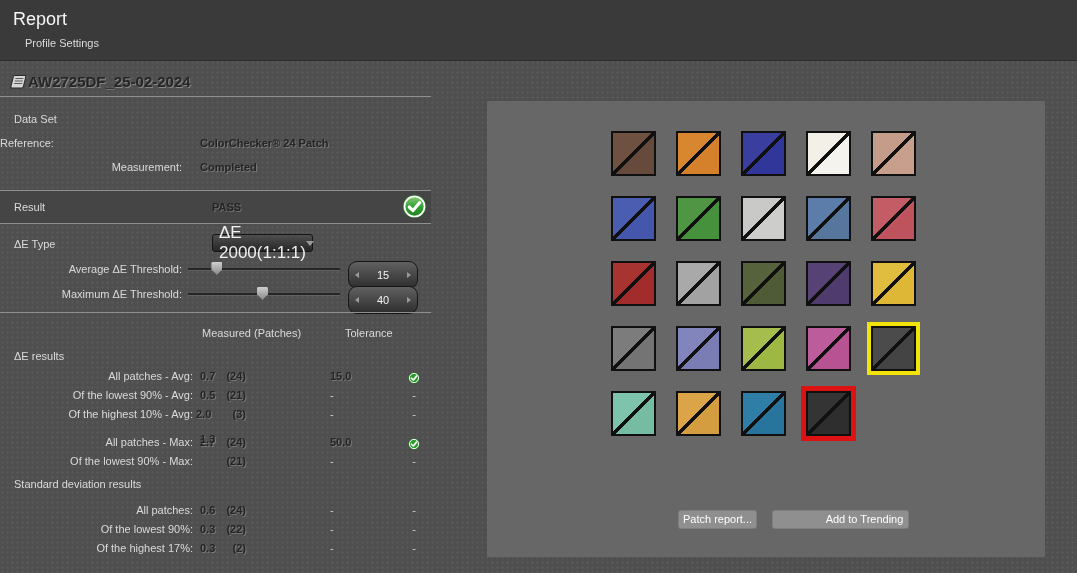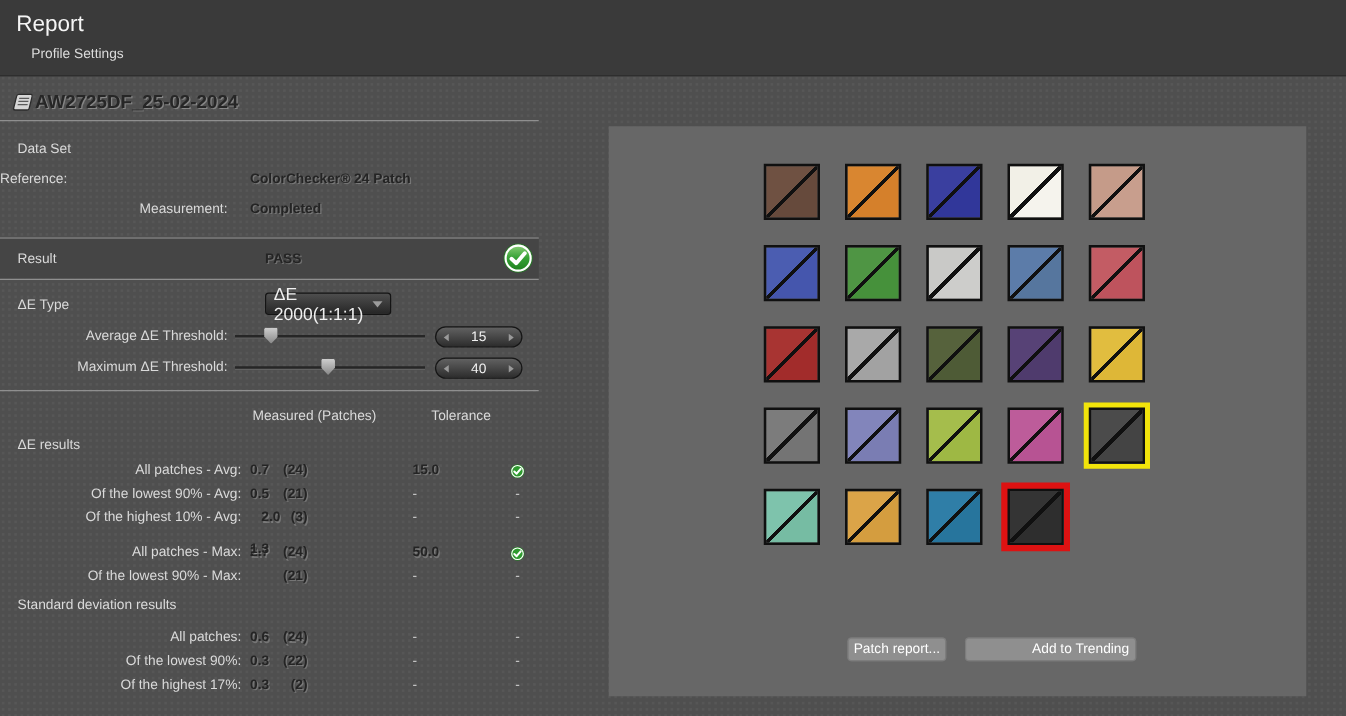--- a/index.html
+++ b/index.html
@@ -26,37 +26,37 @@
   #report-icon{left:7px;top:74px;}
   .sep{height:1px;background:#8f8f8f;left:0;width:431px;}
   
   #result-band{left:0;top:191px;width:431px;height:32px;background:#454545;}
   
   #de-dropdown{
     left:212px;top:234px;width:101px;height:18px;border-radius:3px;
     background:linear-gradient(#4e4e4e,#262626);
     border:1px solid #141414;box-sizing:border-box;
     display:flex;align-items:center;justify-content:space-between;
-    padding:0 6px;color:#f0f0f0;font-size:14px;cursor:default;
+    padding:0 6px;color:#f0f0f0;font-size:17px;cursor:default;
   }
   .caret-down{width:0;height:0;border-left:4px solid transparent;border-right:4px solid transparent;border-top:5px solid #9b9b9b;}
   
   .track{height:2px;background:#262626;border-bottom:1px solid rgba(255,255,255,0.28);width:152px;left:188px;}
   .thumb{
     width:11px;height:13px;top:-6px;position:absolute;
     background:linear-gradient(#cfcfcf,#878787);
     clip-path:polygon(8% 0,92% 0,100% 10%,100% 55%,50% 100%,0 55%,0 10%);
     filter:drop-shadow(0 0 1px #1c1c1c);
   }
   .spinner{
     width:70px;height:17px;border-radius:9px;box-sizing:border-box;
     background:linear-gradient(#616161,#2d2d2d);
     border:1px solid #161616;
     display:flex;align-items:center;justify-content:space-between;
-    padding:2px 6px;left:348px;
+    padding:13px 6px;left:348px;
   }
   .spinner .num{color:#f2f2f2;font-size:11px;}
   .arr-l{width:0;height:0;border-top:3px solid transparent;border-bottom:3px solid transparent;border-right:4px solid #9a9a9a;}
   .arr-r{width:0;height:0;border-top:3px solid transparent;border-bottom:3px solid transparent;border-left:4px solid #9a9a9a;}
   
   .row-label{left:0;width:193px;text-align:right;}
   
   #right-panel{left:487px;top:101px;width:558px;height:456px;background:#676767;}
   .patch{
     position:absolute;width:41px;height:41px;border:2px solid #101010;cursor:pointer;
@@ -156,21 +156,21 @@
         <circle cx="12.5" cy="12.5" r="11" fill="#2f9b2f"></circle>
         <circle cx="12.5" cy="12.5" r="9.6" fill="none" stroke="#ffffff" stroke-width="2"></circle>
         <path d="M7.2 13 L11 16.6 L17.8 8.6" stroke="#ffffff" stroke-width="3.4" fill="none" stroke-linecap="round" stroke-linejoin="round"></path>
       </svg></div>
     <div class="abs lbl row-label" style="top: 389px;">Of the lowest 90% - Avg:</div>
     <div class="abs val" style="left: 200px; top: 389px;">0.5</div>
     <div class="abs val" style="left: 218px; width: 28px; text-align: right; top: 389px;">(21)</div>
     <div class="abs dash" style="left: 330px; top: 389px;">-</div>
     <div class="abs dash" style="left: 405px; width: 18px; text-align: center; top: 389px;">-</div>
     <div class="abs lbl row-label" style="top: 408px;">Of the highest 10% - Avg:</div>
-    <div class="abs val" style="left: 209px; top: 408px; text-align: right;">2.0</div>
+    <div class="abs val" style="left: 196px; top: 408px; text-align: right;">2.0</div>
     <div class="abs val" style="left: 218px; width: 28px; text-align: right; top: 408px;">(3)</div>
     <div class="abs dash" style="left: 330px; top: 408px;">-</div>
     <div class="abs dash" style="left: 405px; width: 18px; text-align: center; top: 408px;">-</div>
     <div class="abs lbl row-label" style="top: 436px;">All patches - Max:</div>
     <div class="abs val" style="left: 200px; top: 436px;">2.7</div>
     <div class="abs val" style="left: 218px; width: 28px; text-align: right; top: 436px;">(24)</div>
     <div class="abs val" style="left: 330px; top: 436px;">50.0</div>
     <div class="abs " style="left: 405px; width: 18px; text-align: center; top: 436px;"><svg width="12" height="12" viewBox="0 0 25 25">
         <circle cx="12.5" cy="12.5" r="11.8" fill="#2e6b2e"></circle>
         <circle cx="12.5" cy="12.5" r="11" fill="#2f9b2f"></circle>

